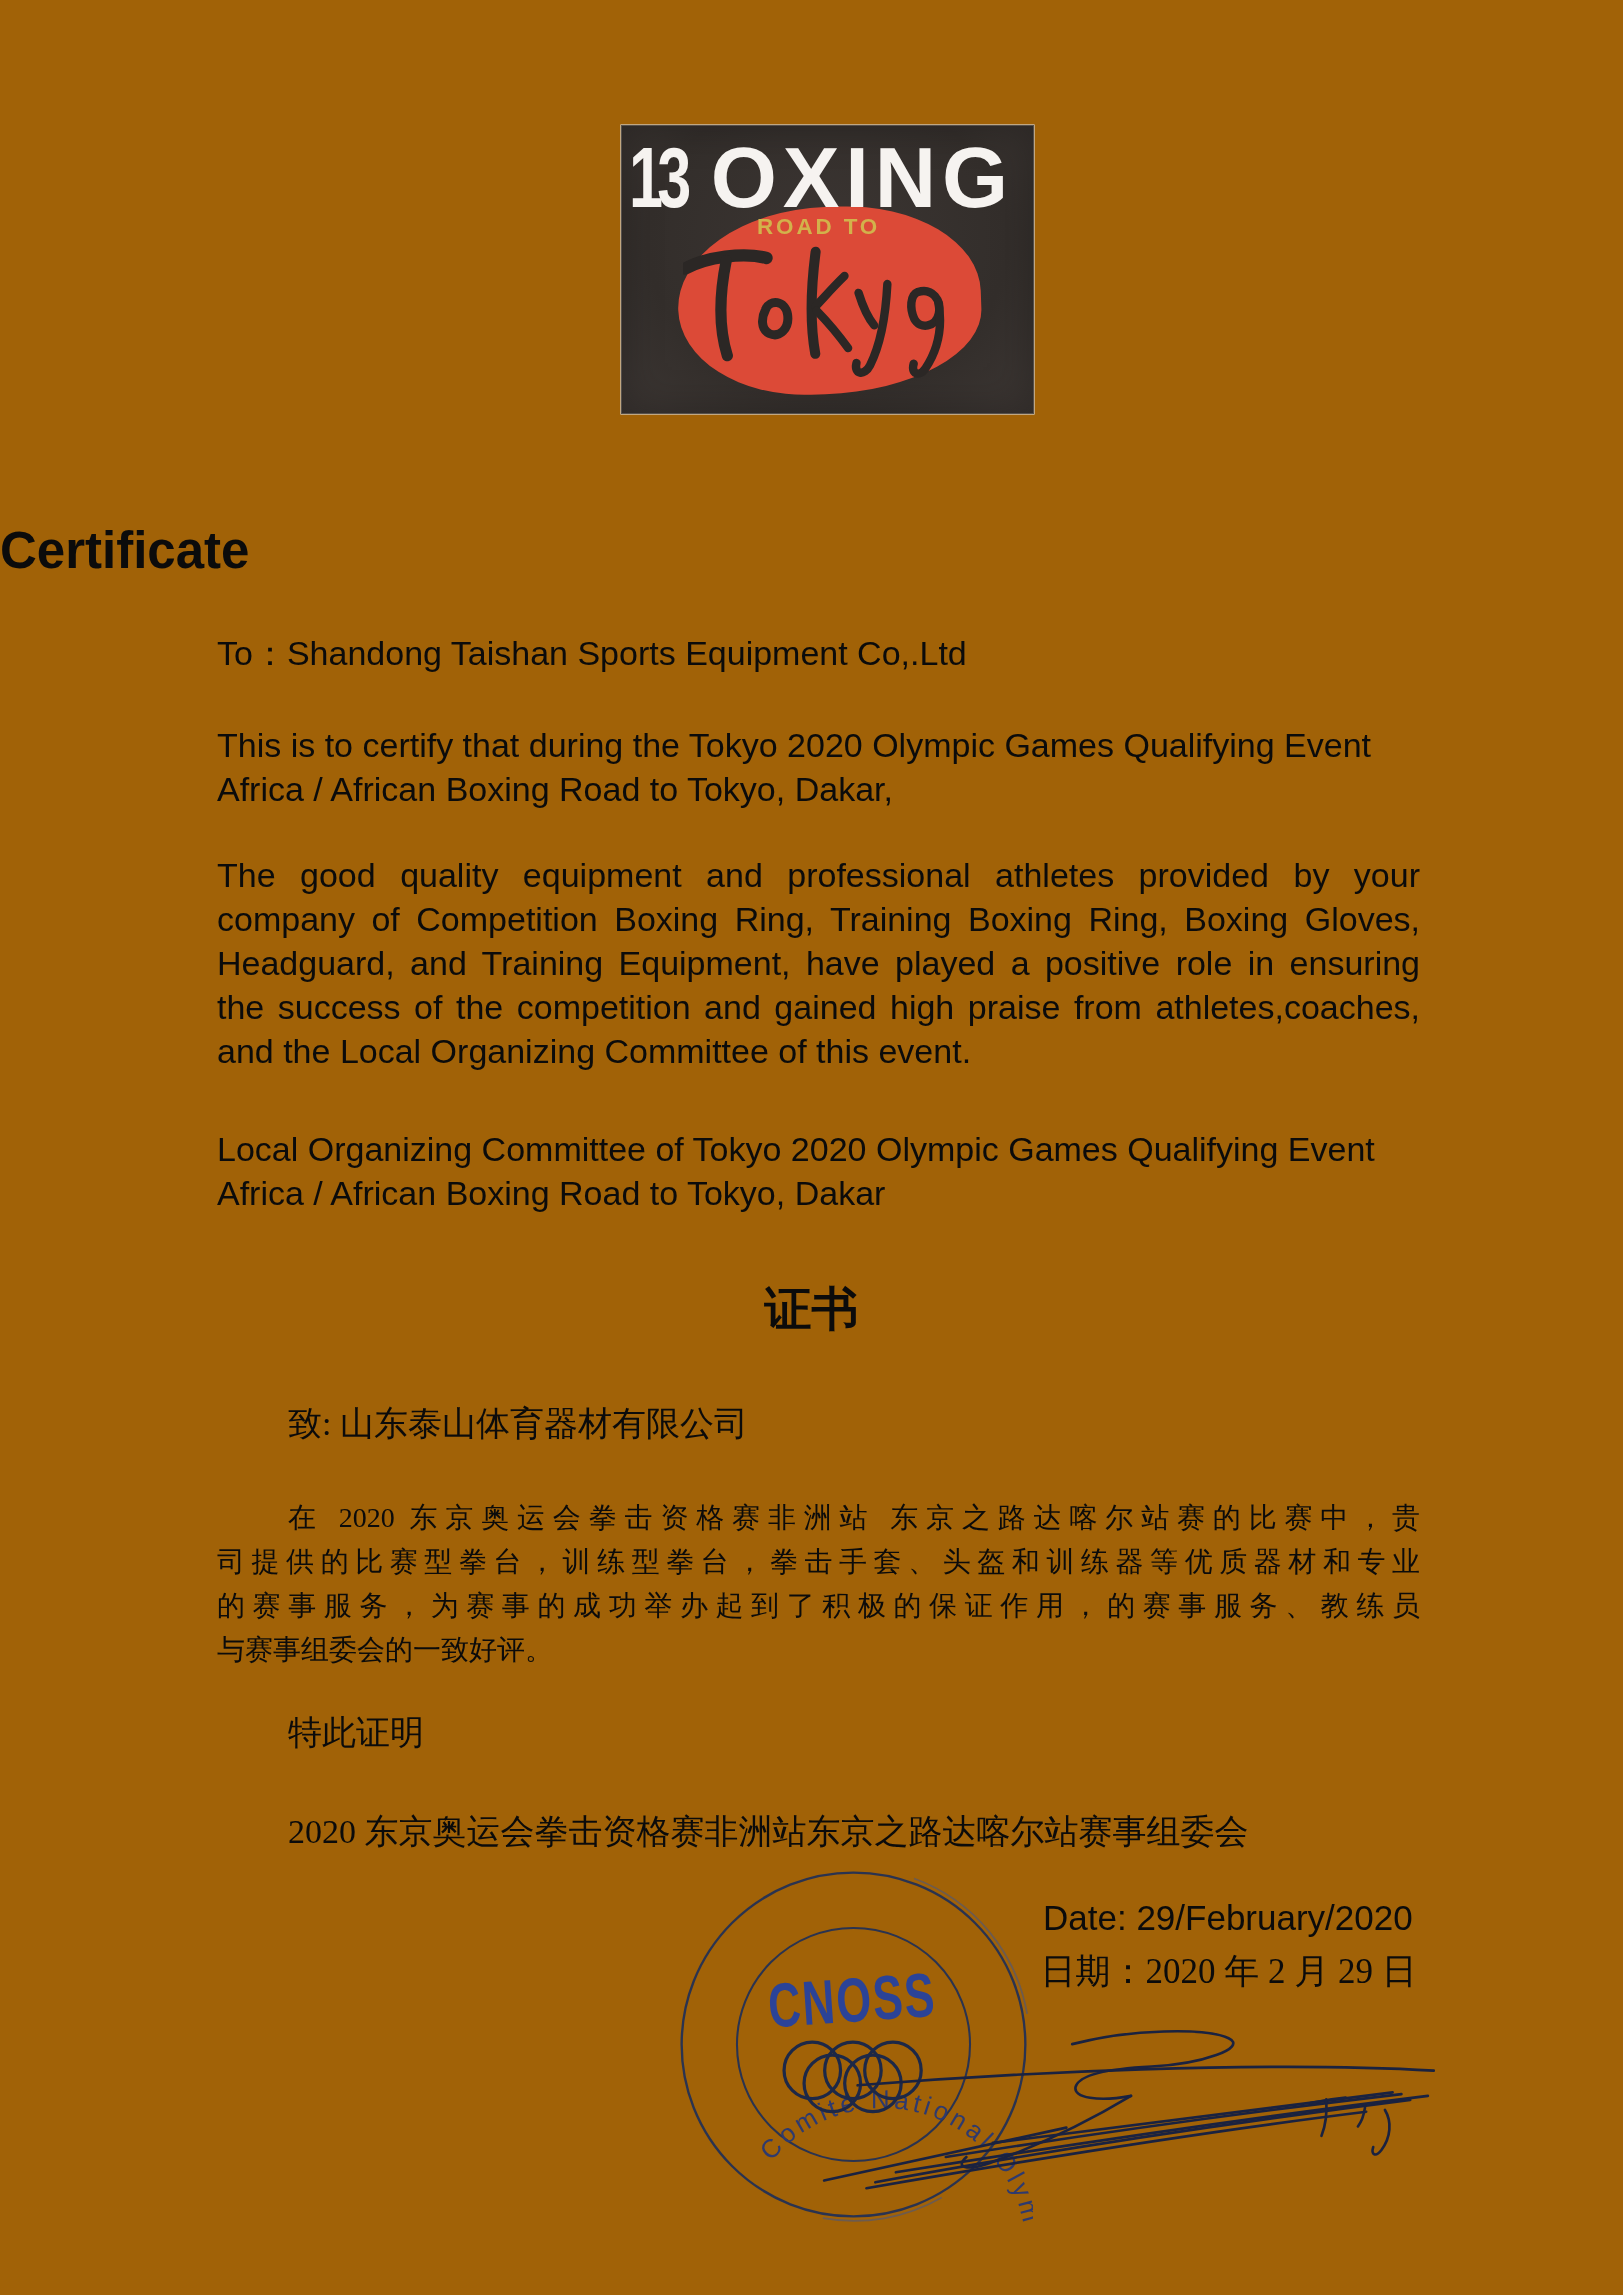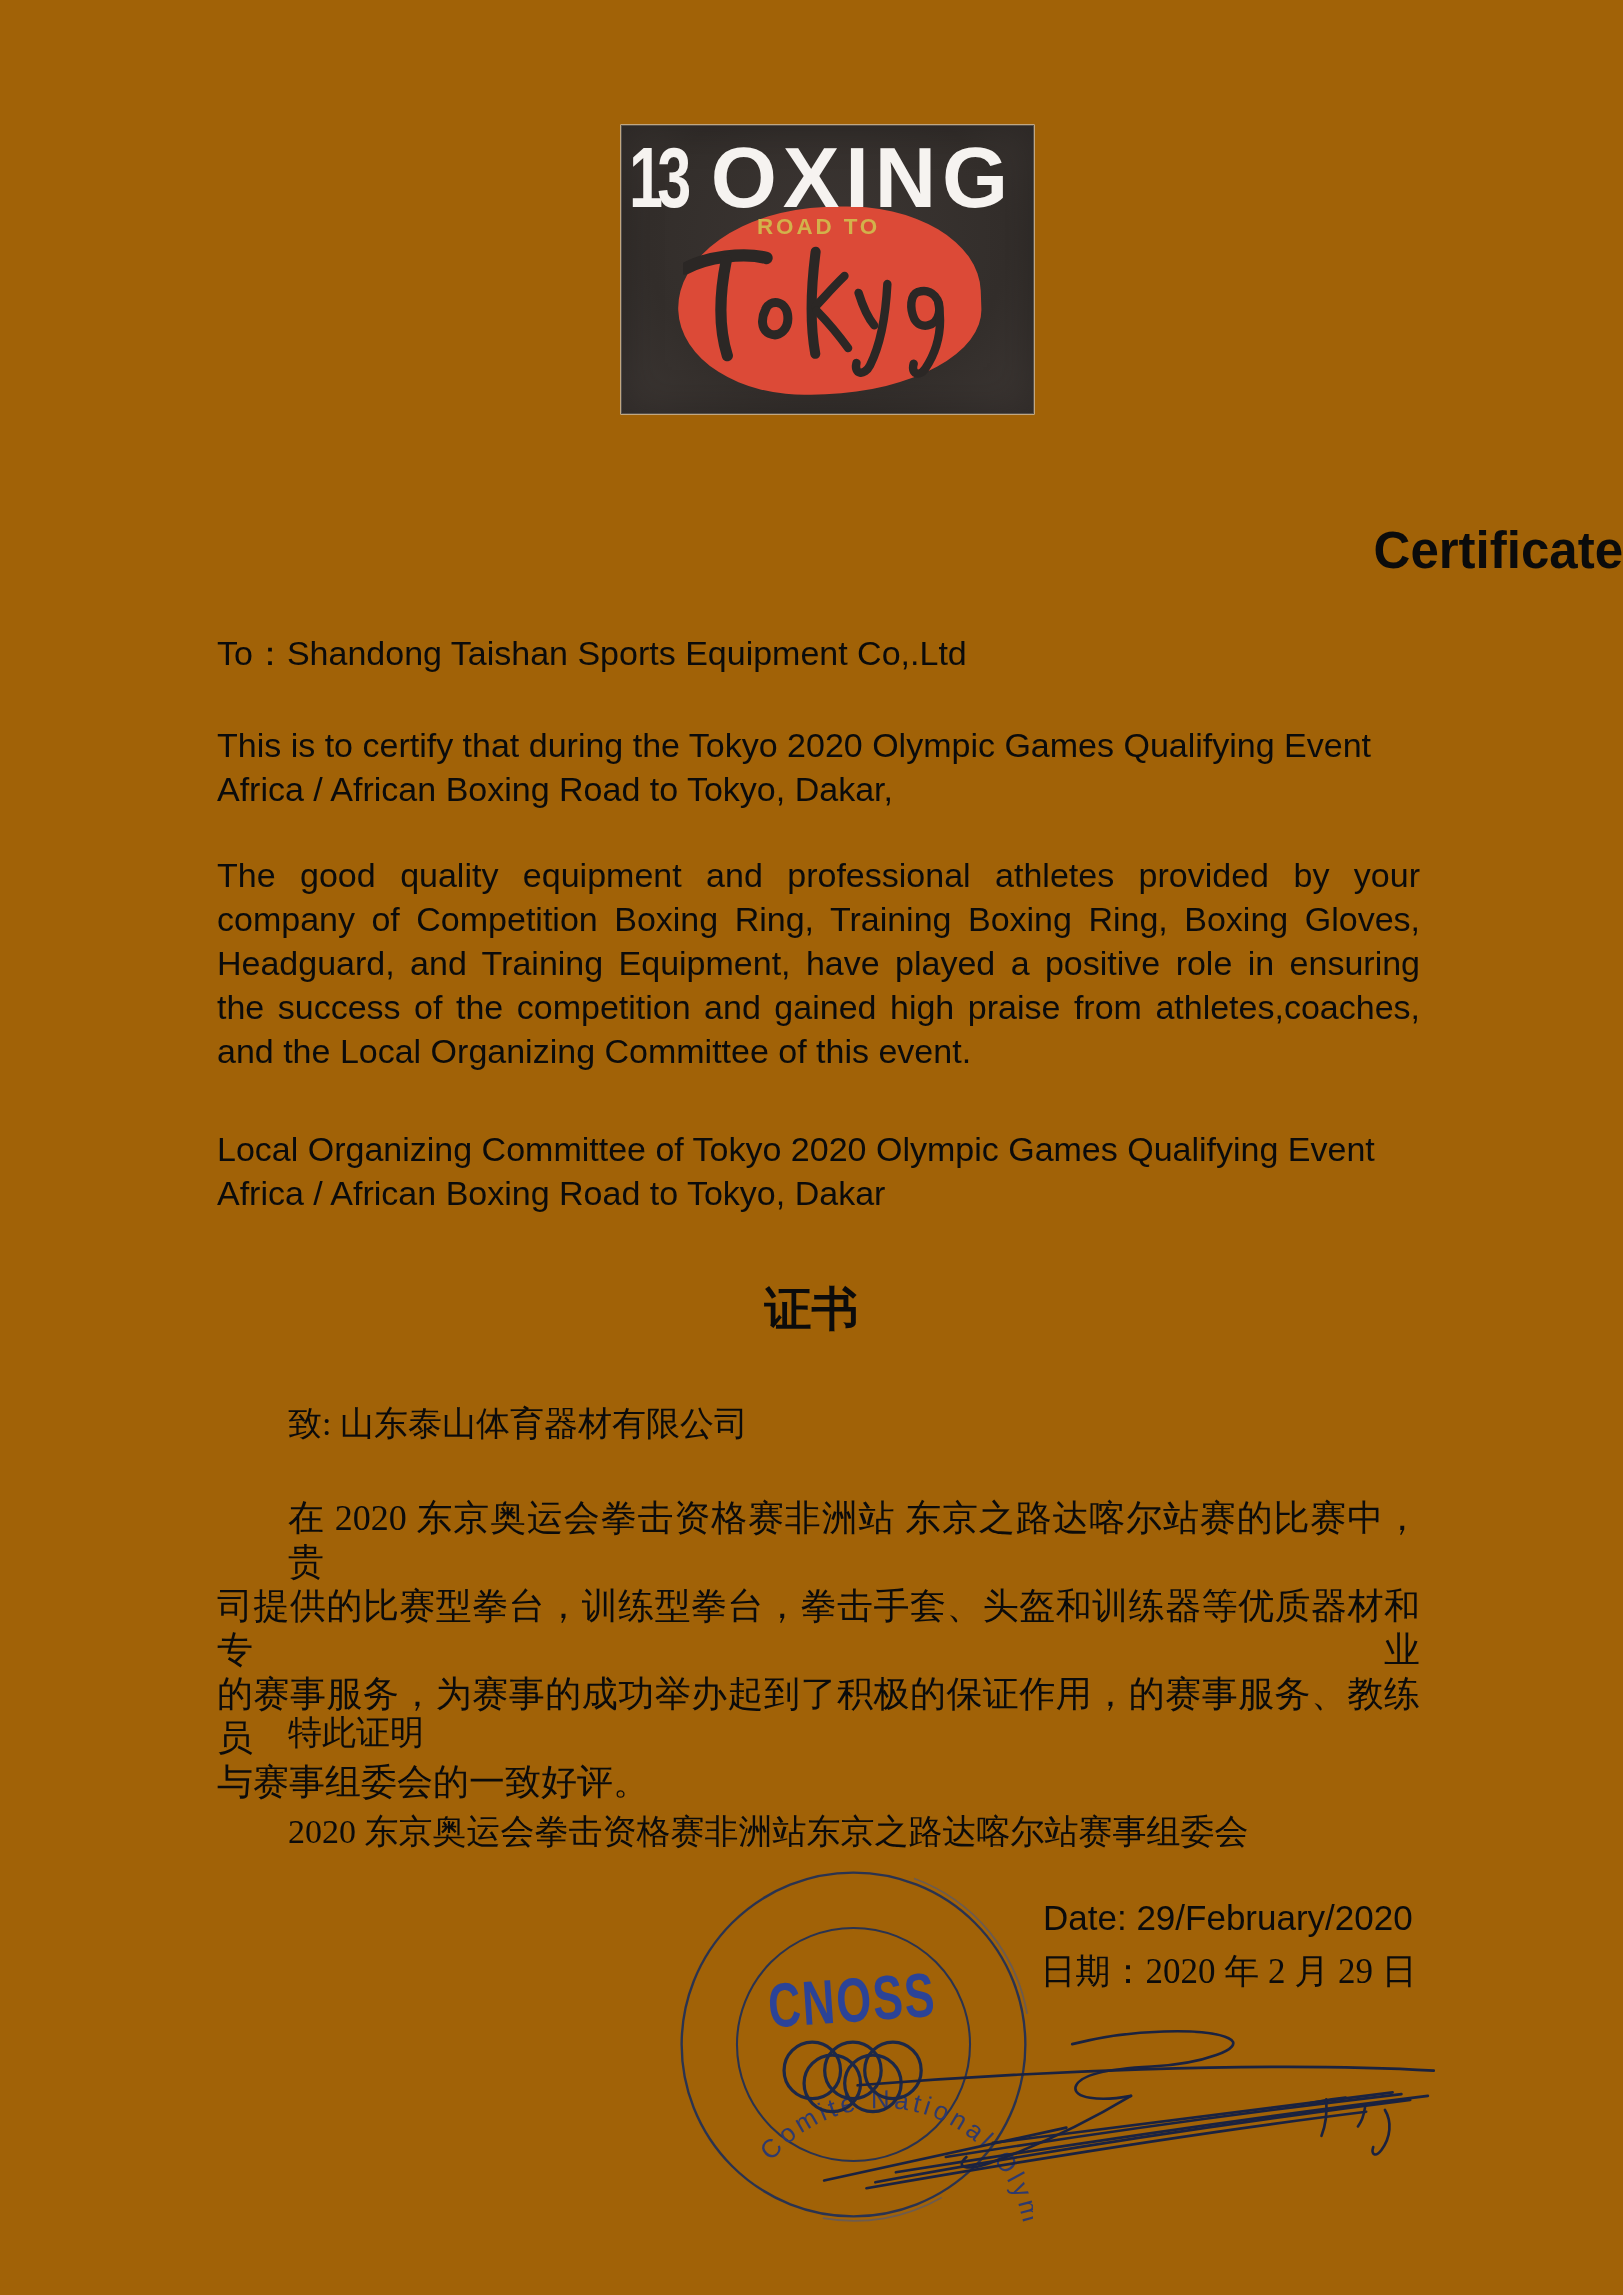--- a/index.html
+++ b/index.html
@@ -31,34 +31,34 @@
     white-space:nowrap;
   }
   .glove-b{display:inline-block;transform:scaleX(0.72);transform-origin:left center;letter-spacing:-8.2px;margin-right:3.5px;}
   .road-to{
     left:135px;top:90px;line-height:1;
     font-size:22.4px;font-weight:bold;color:#d2b24b;letter-spacing:2.9px;white-space:nowrap;
   }
   .tokyo-svg{left:61px;top:118px;}
   
   .title{
-    left:0;right:0;top:525px;text-align:right;
+    left:0;right:8px;top:525px;text-align:left;
     font-size:51px;font-weight:bold;line-height:1;
   }
   .en-line{left:217px;width:1203px;font-size:34px;line-height:44px;white-space:nowrap;}
   .en-para{left:217px;width:1203px;font-size:34px;line-height:44px;}
   .en-para div{min-height:44px;}
   .just{text-align:justify;text-align-last:justify;}
   .zh{font-family:"Liberation Serif","DejaVu Serif",serif;}
   .zh-heading{
     left:0;right:0;top:1282px;text-align:center;
     font-size:47px;line-height:54px;font-weight:bold;
   }
   .zh-line{left:217px;width:1203px;font-size:34px;line-height:44px;white-space:nowrap;}
-  .zh-para{left:217px;width:1203px;font-size:36px;line-height:44px;}
+  .zh-para{left:217px;width:1203px;font-size:28px;line-height:44px;}
   .indent{padding-left:71px;}
   .date-block{left:1043px;top:1900px;font-size:35px;line-height:1;}
   .date-en{white-space:nowrap;}
   .date-zh{position:absolute;left:-2.4px;top:54px;white-space:nowrap;}
   
   .stamp-svg{left:674px;top:1865px;}
   .sig-svg{left:813px;top:2003px;}
 </style>
 </head>
 <body>

